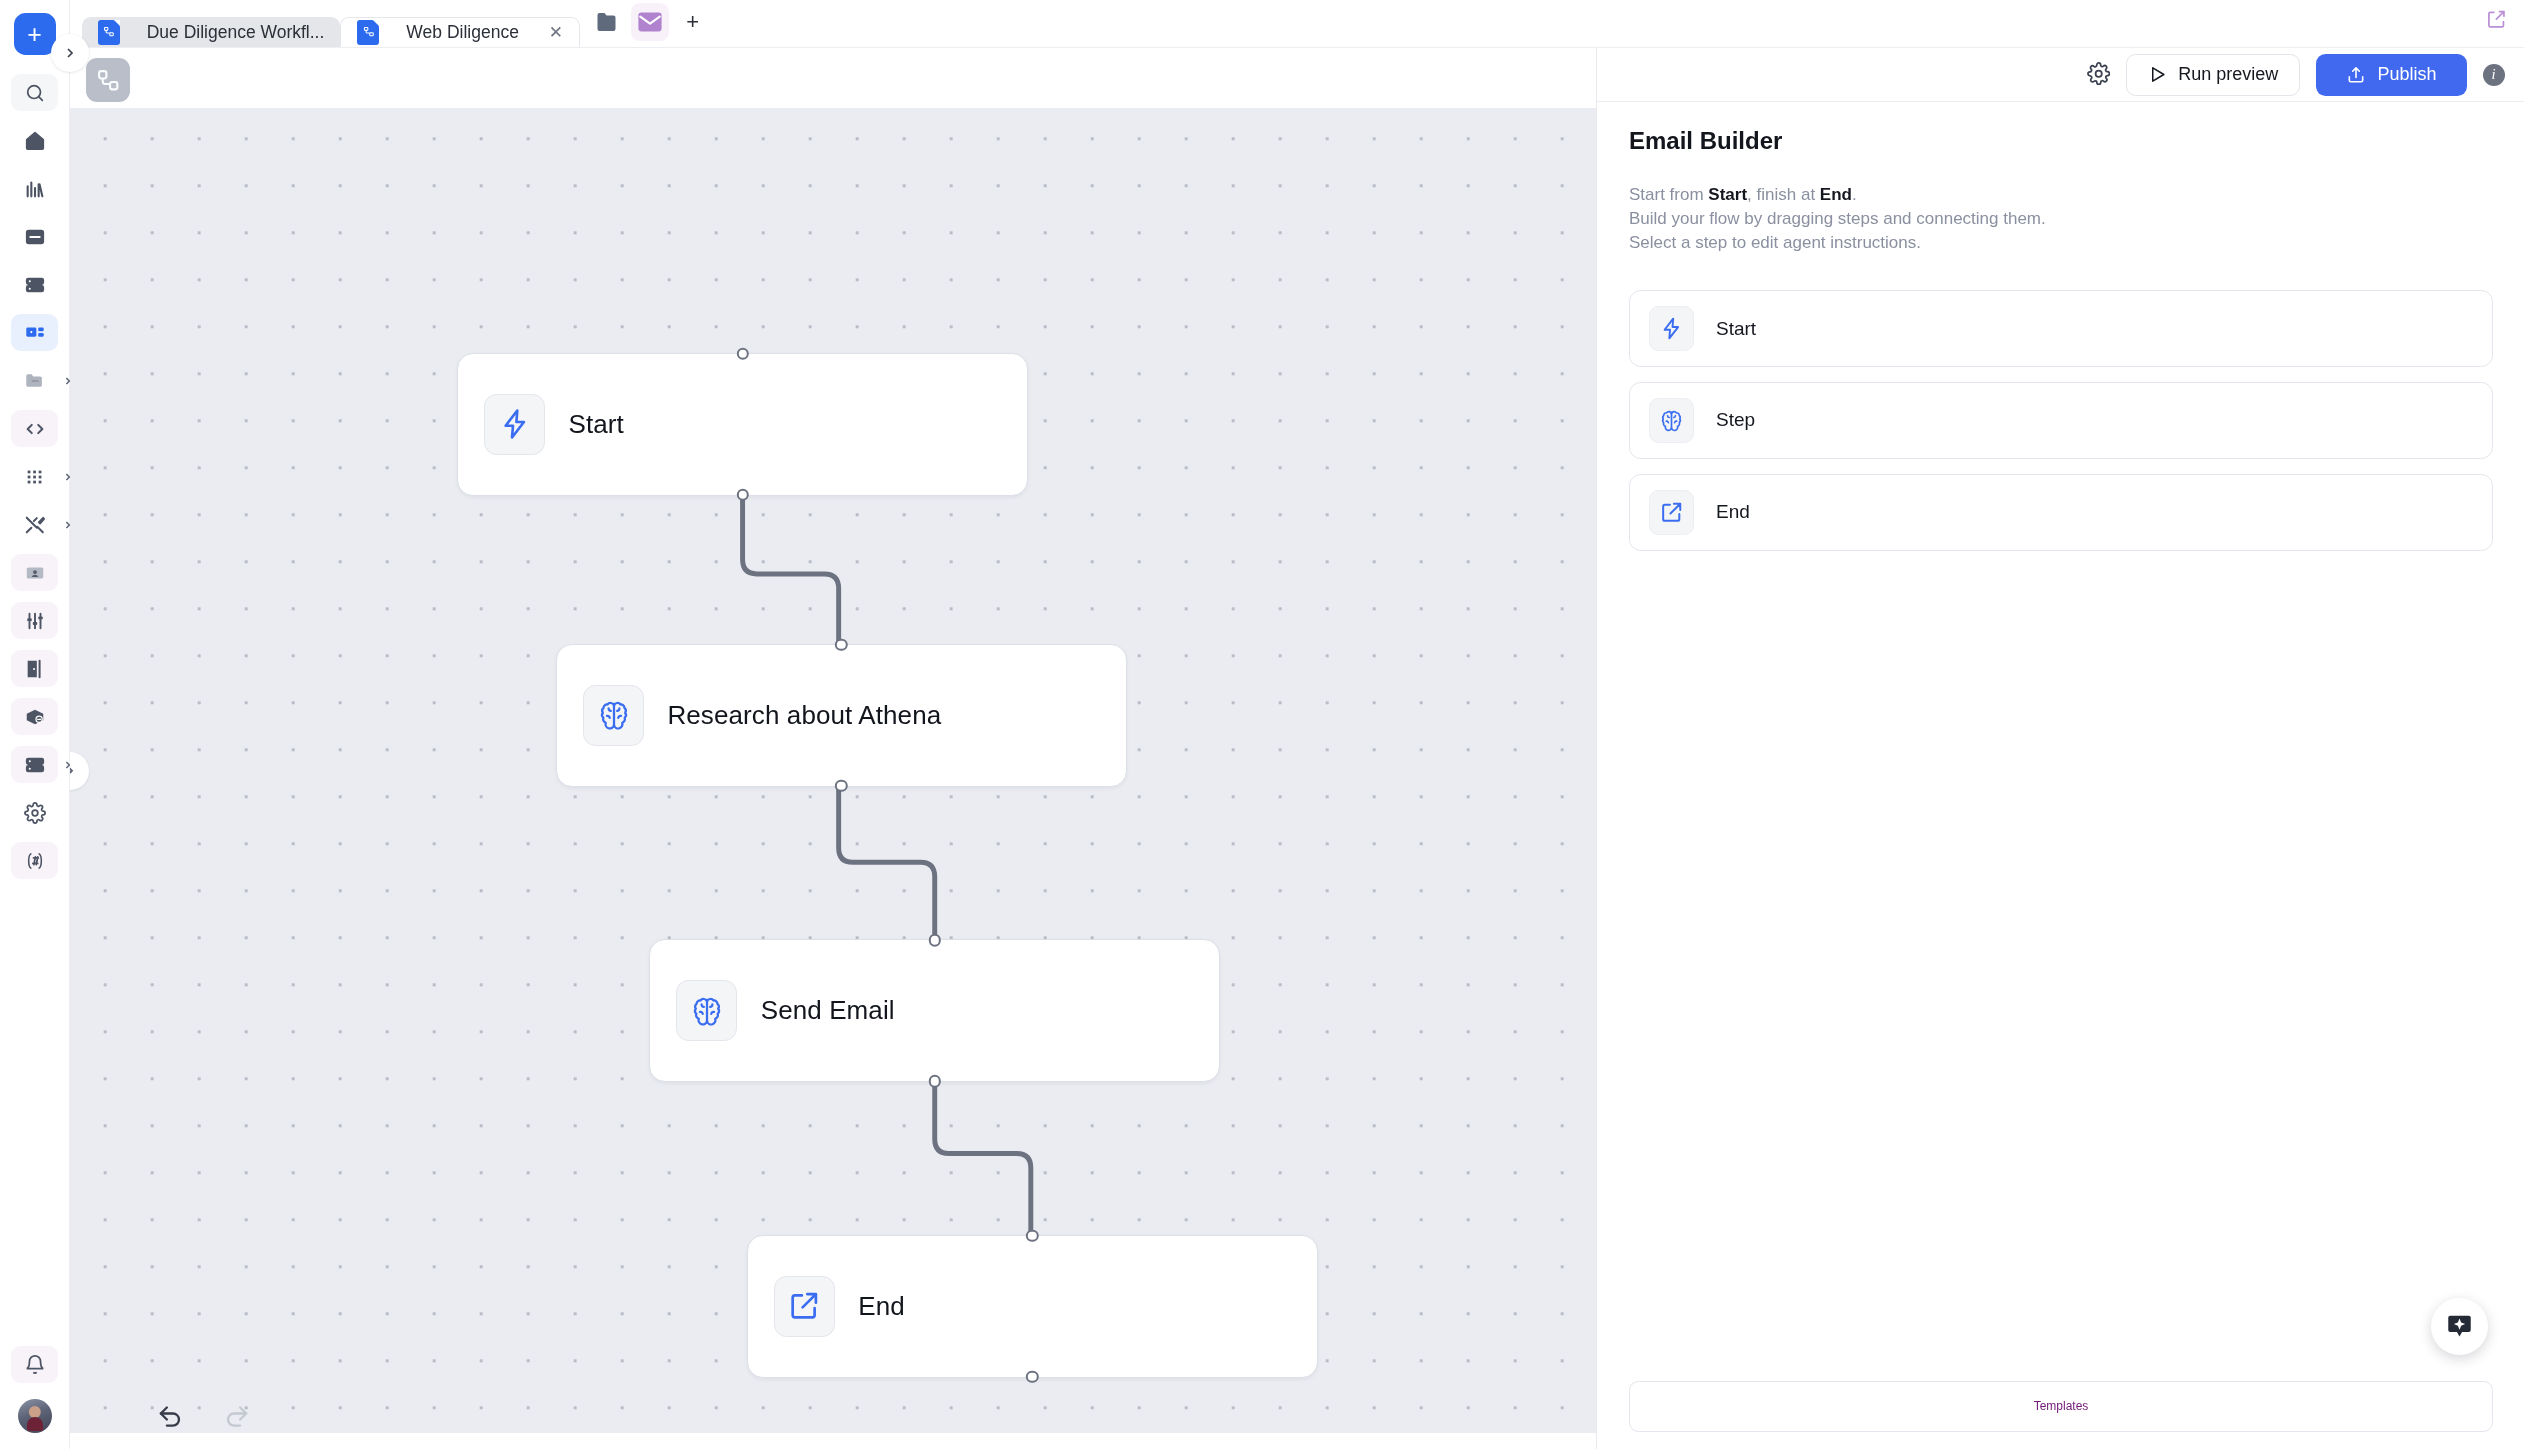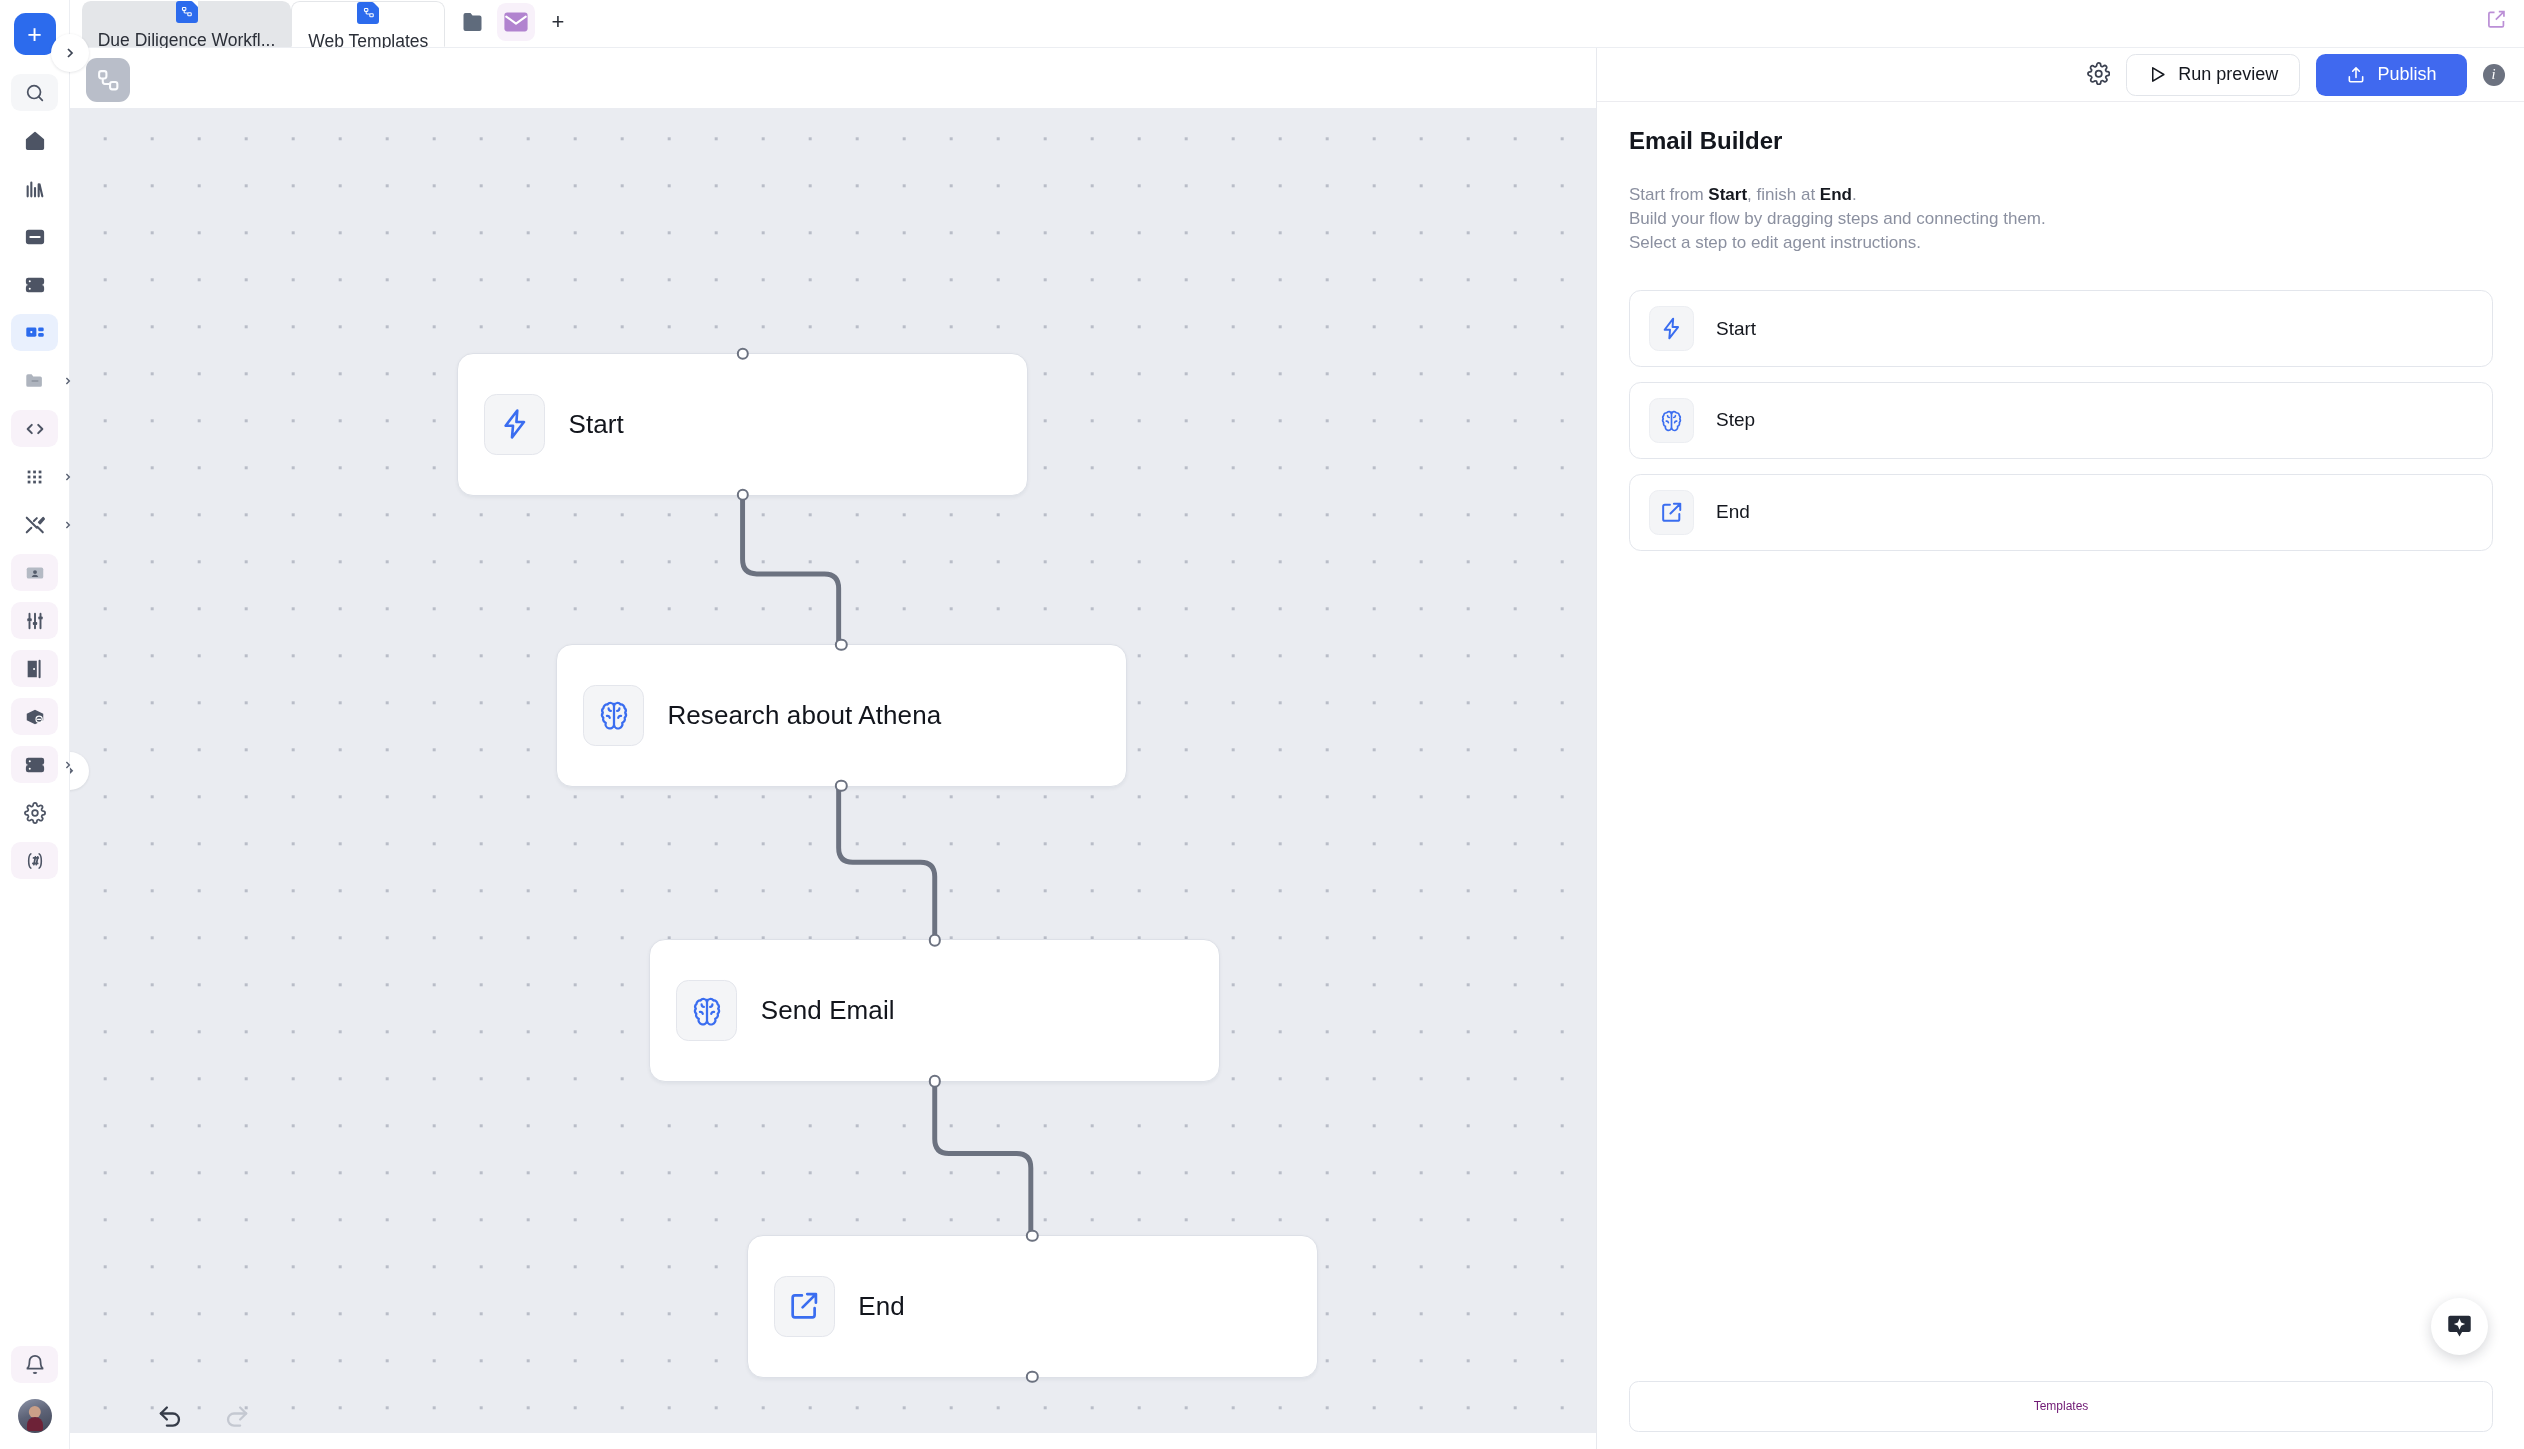--- a/index.html
+++ b/index.html
@@ -68,23 +68,23 @@
   .main { flex: 1 1 auto; display: flex; flex-direction: column; position: relative; min-width: 0; }
 
   
   .tabstrip {
     height: 48px; background: #ffffff;
     display: flex; align-items: flex-end;
     padding-left: 11.7px; position: relative; flex: 0 0 48px;
     border-bottom: 0.7px solid #eceef2;
   }
   .tab {
-    height: 46px; display: flex; align-items: center; gap: 7px;
+    height: 30px; display: flex; align-items: center; gap: 27px;
     padding: 0 16px; border-radius: 8.8px 8.8px 0 0;
-    font-size: 17.5px; color: #2b2f38; cursor: pointer; white-space: nowrap; flex-direction: column;
+    font-size: 17.5px; color: #2b2f38; cursor: pointer; white-space: nowrap;
   }
   .tab.inactive { background: #e4e6e9; }
   .tab.active   { background: #ffffff; border:0.7px solid #e4e6e9; border-bottom: 0.7px solid #fff; }
   .tab-ico {
     width: 22px; height: 25px; flex: 0 0 22px;
     background: #2c6bed; border-radius: 2.9px 7.3px 2.9px 2.9px;
     position: relative; display:flex; align-items:center; justify-content:center;
   }
   .tab-ico:after{
     content:""; position:absolute; right:0; top:0;
@@ -408,21 +408,21 @@
             <span>Due Diligence Workfl...</span>
           </div>
           <div class="tab active">
             <span class="tab-ico">
               <svg width="11.7" height="11.7" viewBox="0 0 24 24" fill="none" stroke="#fff" stroke-width="2.2">
                 <rect x="3" y="3" width="7" height="6" rx="1.6"></rect>
                 <rect x="14" y="14" width="7" height="6" rx="1.6"></rect>
                 <path d="M6.5 9.3v3.4a1.6 1.6 0 001.6 1.6H14"></path>
               </svg>
             </span>
-            <span>Web Templates</span>
+            <span>Web Diligence</span>
             <span class="tab-close">✕</span>
           </div>
         </div>
       <div class="tab-tools">
         <div class="tool-sq">
           <svg width="25" height="22" viewBox="0 0 24 22">
             <path d="M2 4a2 2 0 012-2h5l2 2.6h7a2 2 0 012 2V18a2 2 0 01-2 2H4a2 2 0 01-2-2z" fill="#5f6b7c"></path>
           </svg>
         </div>
         <div class="tool-sq mail">

